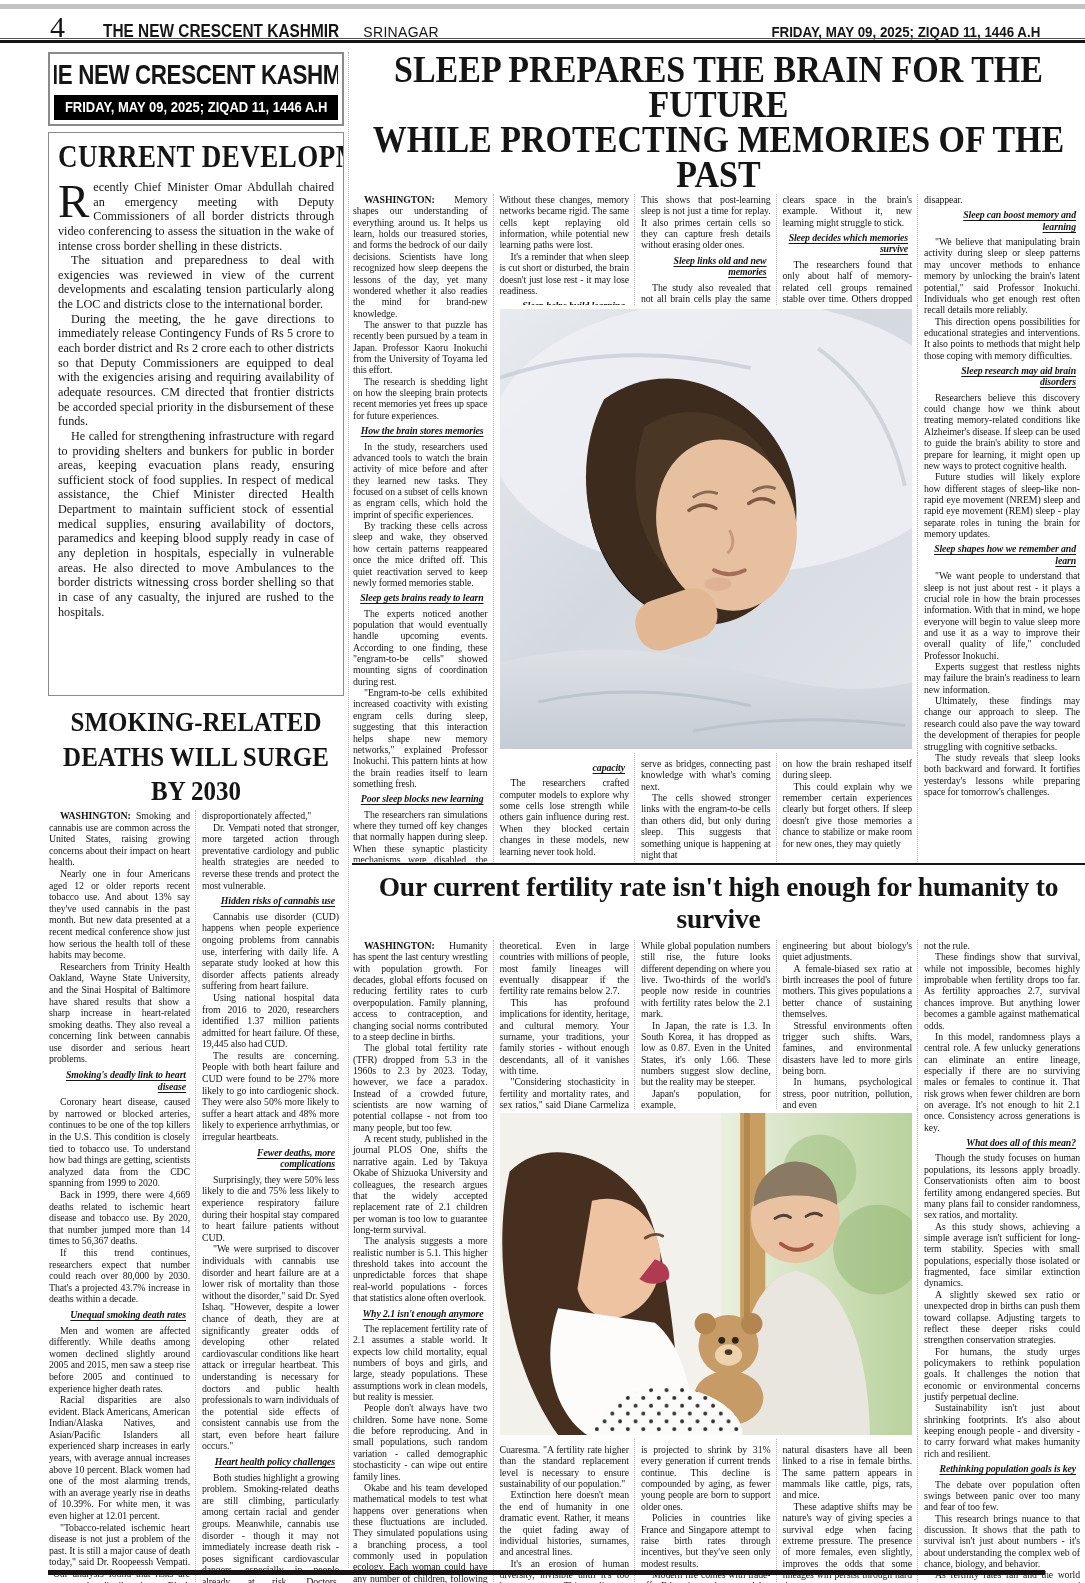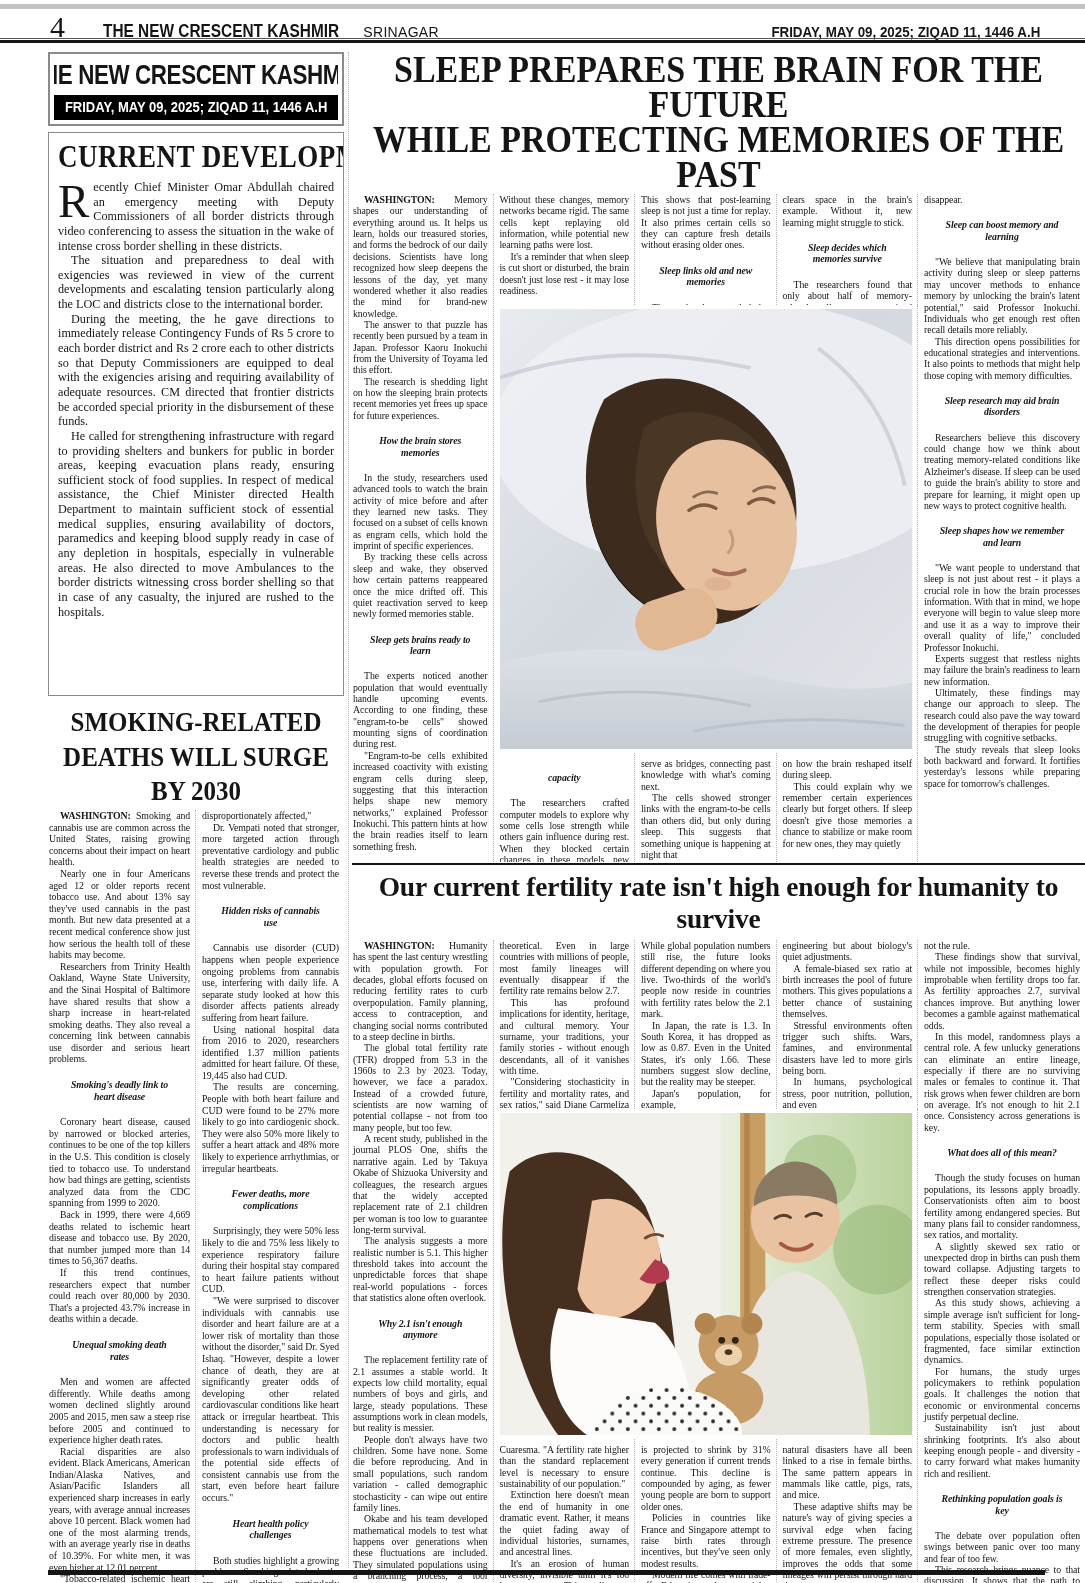--- a/index.html
+++ b/index.html
@@ -59,22 +59,22 @@
 
   .fert-section{border-top:2px solid #151515;margin-top:1px;}
   .fert-head{text-align:center;font-weight:bold;font-size:28px;letter-spacing:-.2px;margin:6px 0 5px;
              transform:scaleX(.98);transform-origin:center;}
   .fert-grid{grid-template-rows:169px 330px auto;height:740px;}
 
   
   .para{margin:0;text-align:justify;text-indent:11px;}
   .para.cont,.para.lead{text-indent:0;}
   .para b{font-weight:bold;}
-  .subhead{margin:14px;font-weight:bold;font-style:italic;text-underline-offset:1.5px;
-           text-align:center;}
+  .subhead{margin:4px;font-weight:bold;font-style:italic;text-decoration:underline;text-underline-offset:1.5px;
+           text-align:right;}
   .dropcap{float:left;font-size:47px;line-height:37px;padding:3px 4px 0 0;}
 </style>
 </head>
 <body>
 
 <div id="page">
   <div class="top-gray"></div>
 
   <div class="hdr">
     <span class="pgnum">4</span>
@@ -176,20 +176,21 @@
           <p class="subhead">Sleep decides which memories survive</p>
           <p class="para">The researchers found that only about half of memory-related cell groups remained stable over time. Others dropped out or were replaced by new ones, depending</p>
         </div>
       <div class="cell mid lastcol span-all" style="grid-column:5">
           <p class="para cont">disappear.</p>
           <p class="subhead">Sleep can boost memory and learning</p>
           <p class="para">"We believe that manipulating brain activity during sleep or sleep patterns may uncover methods to enhance memory by unlocking the brain's latent potential," said Professor Inokuchi. Individuals who get enough rest often recall details more reliably.</p>
           <p class="para">This direction opens possibilities for educational strategies and interventions. It also points to methods that might help those coping with memory difficulties.</p>
           <p class="subhead">Sleep research may aid brain disorders</p>
           <p class="para">Researchers believe this discovery could change how we think about treating memory-related conditions like Alzheimer's disease. If sleep can be used to guide the brain's ability to store and prepare for learning, it might open up new ways to protect cognitive health.</p>
+          <p class="para">Future studies will likely explore how different stages of sleep-like non-rapid eye movement (NREM) sleep and rapid eye movement (REM) sleep - play separate roles in tuning the brain for memory updates.</p>
           <p class="subhead">Sleep shapes how we remember and learn</p>
           <p class="para">"We want people to understand that sleep is not just about rest - it plays a crucial role in how the brain processes information. With that in mind, we hope everyone will begin to value sleep more and use it as a way to improve their overall quality of life," concluded Professor Inokuchi.</p>
           <p class="para">Experts suggest that restless nights may failure the brain's readiness to learn new information.</p>
           <p class="para">Ultimately, these findings may change our approach to sleep. The research could also pave the way toward the development of therapies for people struggling with cognitive setbacks.</p>
           <p class="para">The study reveals that sleep looks both backward and forward. It fortifies yesterday's lessons while preparing space for tomorrow's challenges.</p>
         </div>
 
       <div class="photo-cell" aria-label="man sleeping on pillow">
         <svg viewBox="0 0 428 448" preserveAspectRatio="none">
           <defs>
@@ -268,22 +269,22 @@
             <p class="para">A female-biased sex ratio at birth increases the pool of future mothers. This gives populations a better chance of sustaining themselves.</p>
             <p class="para">Stressful environments often trigger such shifts. Wars, famines, and environmental disasters have led to more girls being born.</p>
             <p class="para">In humans, psychological stress, poor nutrition, pollution, and even</p>
           </div>
         <div class="cell mid lastcol span-all" style="grid-column:5">
             <p class="para cont">not the rule.</p>
             <p class="para">These findings show that survival, while not impossible, becomes highly improbable when fertility drops too far. As fertility approaches 2.7, survival chances improve. But anything lower becomes a gamble against mathematical odds.</p>
             <p class="para">In this model, randomness plays a central role. A few unlucky generations can eliminate an entire lineage, especially if there are no surviving males or females to continue it. That risk grows when fewer children are born on average. It's not enough to hit 2.1 once. Consistency across generations is key.</p>
             <p class="subhead">What does all of this mean?</p>
             <p class="para">Though the study focuses on human populations, its lessons apply broadly. Conservationists often aim to boost fertility among endangered species. But many plans fail to consider randomness, sex ratios, and mortality.</p>
+            <p class="para">As this study shows, achieving a simple average isn't sufficient for long-term stability. Species with small populations, especially those isolated or fragmented, face similar extinction dynamics.</p>
             <p class="para">A slightly skewed sex ratio or unexpected drop in births can push them toward collapse. Adjusting targets to reflect these deeper risks could strengthen conservation strategies.</p>
-            <p class="para">As this study shows, achieving a simple average isn't sufficient for long-term stability. Species with small populations, especially those isolated or fragmented, face similar extinction dynamics.</p>
             <p class="para">For humans, the study urges policymakers to rethink population goals. It challenges the notion that economic or environmental concerns justify perpetual decline.</p>
             <p class="para">Sustainability isn't just about shrinking footprints. It's also about keeping enough people - and diversity - to carry forward what makes humanity rich and resilient.</p>
             <p class="subhead">Rethinking population goals is key</p>
             <p class="para">The debate over population often swings between panic over too many and fear of too few.</p>
             <p class="para">This research brings nuance to that discussion. It shows that the path to survival isn't just about numbers - it's about understanding the complex web of chance, biology, and behavior.</p>
             <p class="para">As fertility rates fall and the world changes, we must ask what kind of future we want.</p>
           </div>
 
         <div class="photo-cell" aria-label="couple smiling with teddy bear">
           <svg viewBox="0 0 426 330" preserveAspectRatio="none">

